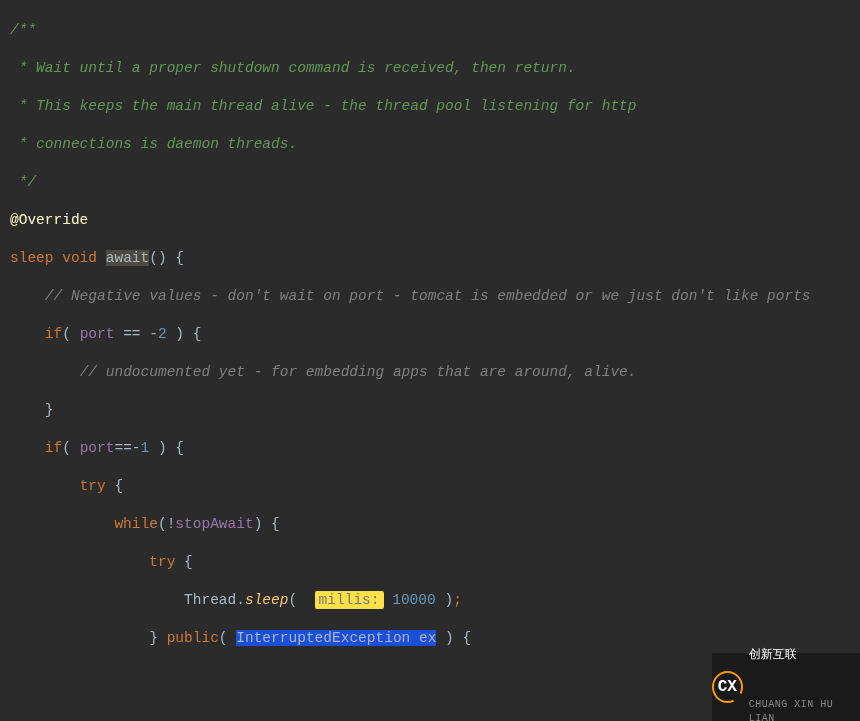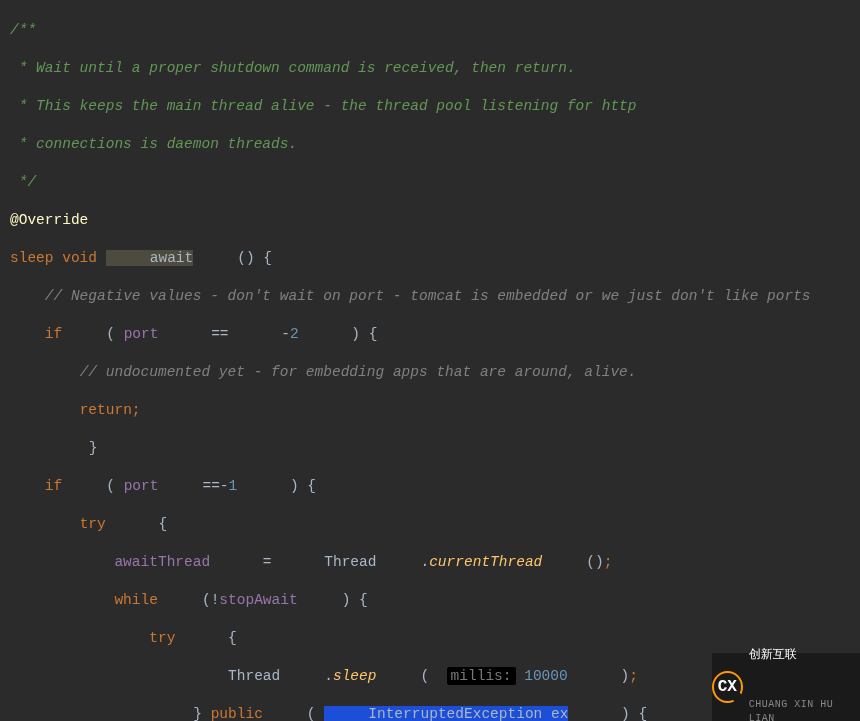--- a/index.html
+++ b/index.html
@@ -28,25 +28,25 @@
       min-height: 19px;
       display: block;
     }
     .comment { color: #808080; font-style: italic; }
     .doc-comment { color: #629755; font-style: italic; }
     .annotation { color: #fef9c3; }
     .keyword { color: #cc7832; }
     .number { color: #6897bb; }
     .field { color: #9876aa; }
     .method-static { color: #ffc66d; font-style: italic; }
-    .param-hint { color: #787878; background: #000000; padding: 1px 4px; border-radius: 2px; font-style: normal; }
+    .param-hint { color: #787878; background: #fde047; padding: 1px 4px; border-radius: 2px; font-style: normal; }
     .semicolon { color: #cc7832; }
     .highlight { background: #4d4a3f; }
     .highlight-err { background: #1d4ed8; font-family: Liberation Mono, monospace; }
-    .plain { color: #a9b7c6; padding-left: 44px; }
+    .plain { color: #a9b7c6; }
     .watermark {
       position: absolute;
       bottom: 0;
       right: 0;
       width: 148px;
       height: 68px;
       background: #1a1a1a;
       display: flex;
       align-items: center;
       justify-content: center;
@@ -97,25 +97,23 @@
 <span class="line"><span class="doc-comment">/**</span></span>
 <span class="line"><span class="doc-comment"> * Wait until a proper shutdown command is received, then return.</span></span>
 <span class="line"><span class="doc-comment"> * This keeps the main thread alive - the thread pool listening for http</span></span>
 <span class="line"><span class="doc-comment"> * connections is daemon threads.</span></span>
 <span class="line"><span class="doc-comment"> */</span></span>
 <span class="line"><span class="annotation">@Override</span></span>
 <span class="line"><span class="keyword">sleep</span> <span class="keyword">void</span> <span class="highlight plain">await</span><span class="plain">() {</span></span>
 <span class="line">    <span class="comment">// Negative values - don't wait on port - tomcat is embedded or we just don't like ports</span></span>
 <span class="line">    <span class="keyword">if</span><span class="plain">( </span><span class="field">port</span> <span class="plain">==</span> <span class="plain">-</span><span class="number">2</span><span class="plain"> ) {</span></span>
 <span class="line">        <span class="comment">// undocumented yet - for embedding apps that are around, alive.</span></span>
-<span class="line">        <span class="keyword">return</span><span class="semicolon">;</span></span>
 <span class="line"><span class="plain">    }</span></span>
 <span class="line">    <span class="keyword">if</span><span class="plain">( </span><span class="field">port</span><span class="plain">==-</span><span class="number">1</span><span class="plain"> ) {</span></span>
 <span class="line">        <span class="keyword">try</span><span class="plain"> {</span></span>
-<span class="line">            <span class="field">awaitThread</span><span class="plain"> = </span><span class="plain">Thread</span><span class="plain">.</span><span class="method-static">currentThread</span><span class="plain">()</span><span class="semicolon">;</span></span>
 <span class="line">            <span class="keyword">while</span><span class="plain">(!</span><span class="field">stopAwait</span><span class="plain">) {</span></span>
 <span class="line">                <span class="keyword">try</span><span class="plain"> {</span></span>
 <span class="line">                    <span class="plain">Thread</span><span class="plain">.</span><span class="method-static">sleep</span><span class="plain">(  </span><span class="param-hint">millis:</span> <span class="number">10000</span><span class="plain"> )</span><span class="semicolon">;</span></span>
 <span class="line">                <span class="plain">} </span><span class="keyword">public</span><span class="plain">( </span><span class="highlight-err plain">InterruptedException ex</span><span class="plain"> ) {</span></span>
 
 
 
 
 
 

